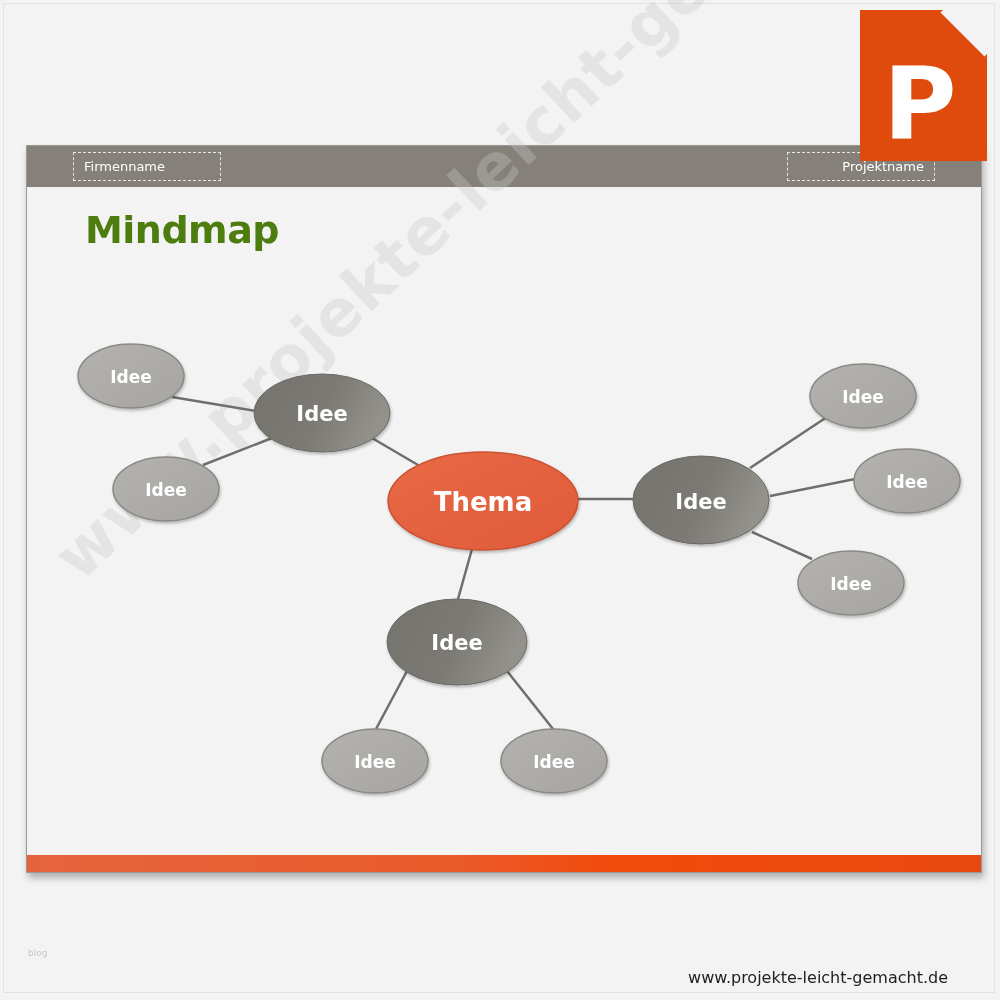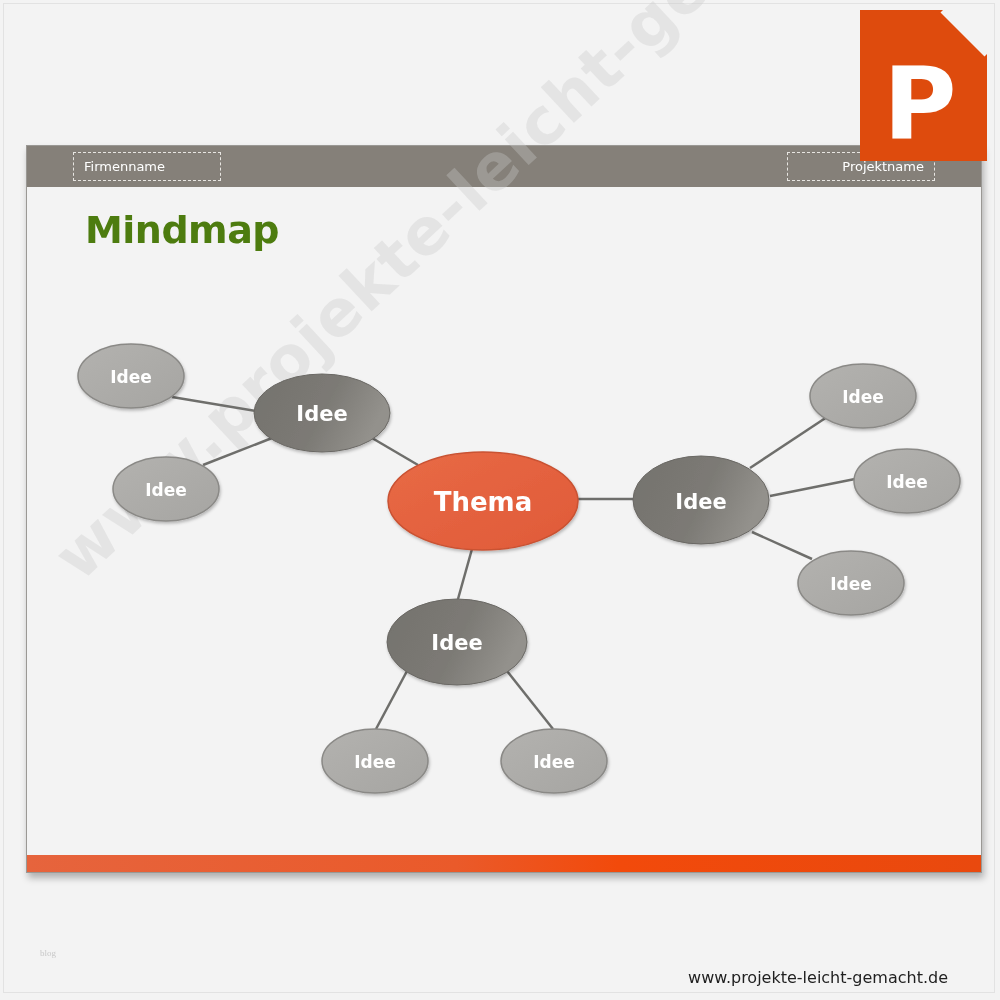--- a/index.html
+++ b/index.html
@@ -47,22 +47,22 @@
   .node-label {
     font-family:"DejaVu Sans", "Liberation Sans", sans-serif;
     font-weight:bold; fill:#ffffff;
   }
   .ppt-icon { position:absolute; left:860px; top:10px; width:128px; height:151px; }
   .site-url {
     position:absolute; right:52px; top:968px;
     font-size:16px; color:#1f1f1f;
   }
   .blog-label {
-    position:absolute; left:40px; top:948px;
-    font-size:9px; color:#c8c8c8;font-family:Liberation Serif, serif;
+    position:absolute; left:28px; top:948px;
+    font-size:9px; color:#c8c8c8;
   }
 </style>
 </head>
 <body>
 
 <div class="outer-frame"></div>
 
 <div class="slide">
   <div class="header-bar">
     <div class="header-field left">Firmenname</div>

